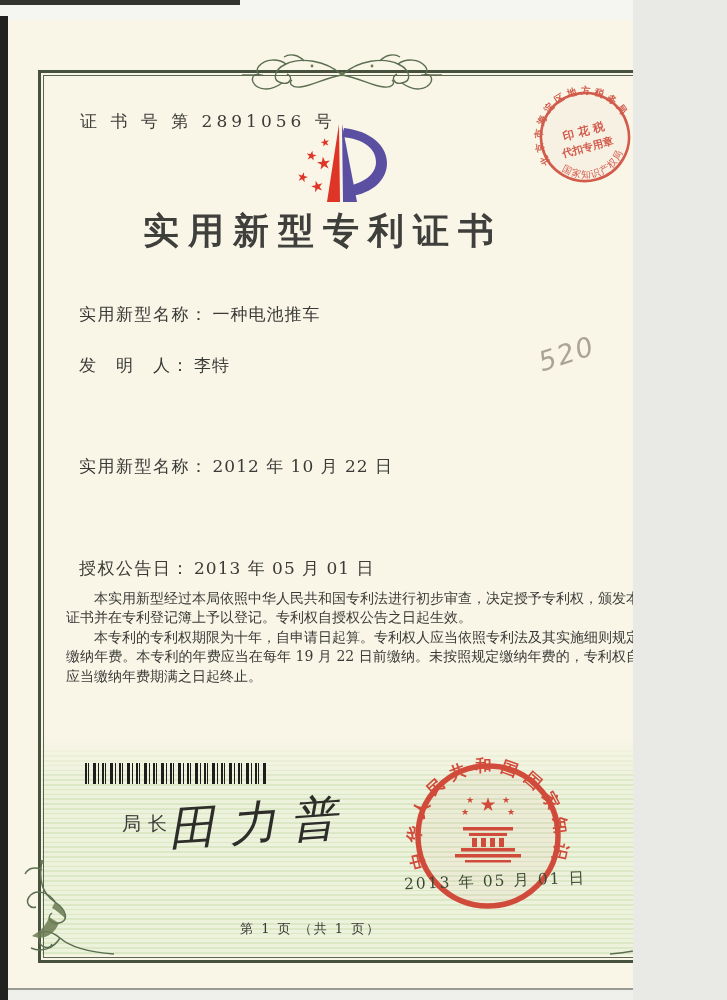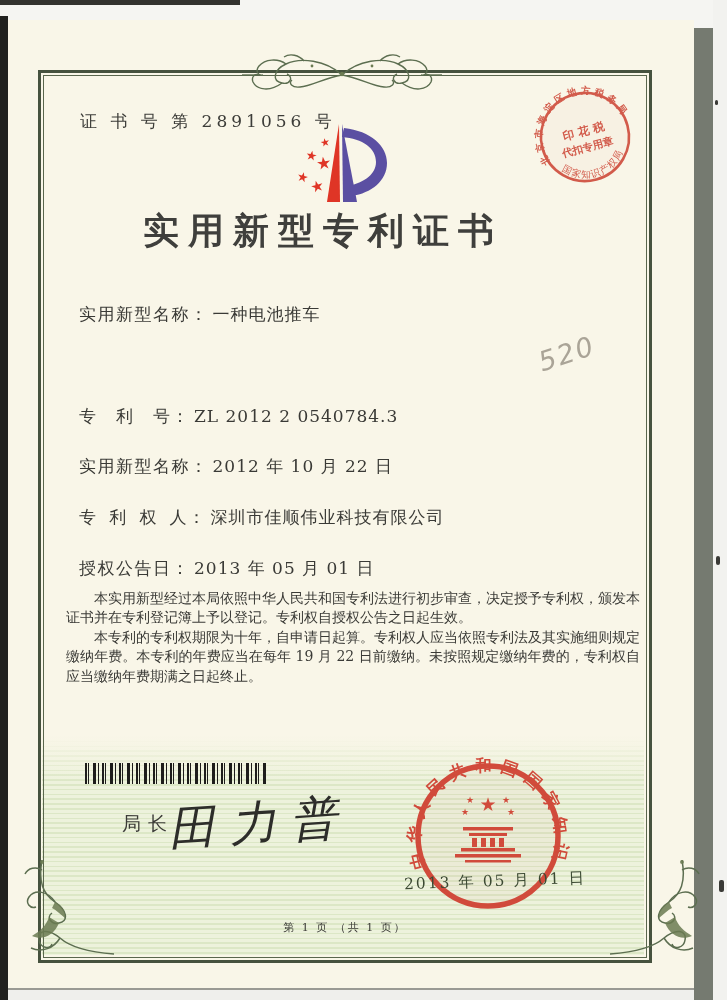--- a/index.html
+++ b/index.html
@@ -1,16 +1,16 @@
 <!DOCTYPE html>
 <html><head>
 <meta charset="utf-8">
 <style>
   html,body{margin:0;padding:0;background:#e9e9e5;font-family:"DejaVu Serif","Liberation Serif",serif;}
-  #scan{position:relative;width:727px;height:1000px;background:#f5f5f2;overflow:hidden;}
+  #scan{position:relative;width:633px;height:1000px;background:#f5f5f2;overflow:hidden;}
 
   
   .edge-left{position:absolute;left:0;top:16px;width:8px;height:984px;background:#21211f;}
   .edge-top-line{position:absolute;left:0;top:0;width:240px;height:5px;background:#33332f;}
   .edge-right-shadow{position:absolute;left:694px;top:28px;width:19px;height:972px;background:#757a70;}
   .edge-right-margin{position:absolute;left:713px;top:0;width:14px;height:1000px;background:#f2f2ef;}
   .speck{position:absolute;background:#3a3a36;border-radius:2px;}
   .edge-bottom{position:absolute;left:8px;top:988px;width:686px;height:12px;background:#efefec;border-top:2px solid #9a9a94;}
 
   
@@ -28,43 +28,43 @@
   .frame-inner{position:absolute;left:2px;top:2px;right:2px;bottom:2px;border:1px solid #5a664d;}
 
   
   .ornament{position:absolute;}
 
   
   .cert-no{position:absolute;left:80px;top:110px;font-size:17px;color:#3c3c38;letter-spacing:4px;}
   .title{position:absolute;left:143px;top:207px;width:400px;text-align:left;font-size:36px;
          color:#3f3f3c;letter-spacing:9px;font-weight:bold;}
   .field{position:absolute;left:79px;font-size:17px;color:#3a3a36;white-space:nowrap;}
-  .field .lbl{letter-spacing:1.5px;font-family:Liberation Mono, monospace;}
+  .field .lbl{letter-spacing:1.5px;}
   .field .val{margin-left:4px;letter-spacing:1px;}
   .bodytext{position:absolute;left:66px;top:589px;width:574px;font-size:14px;line-height:19.4px;
             color:#3a3a36;text-align:justify;}
   .bodytext p{margin:0;text-indent:2em;}
 
   .handwritten{position:absolute;left:538px;top:338px;font-size:27px;color:#aaa497;
                font-style:italic;transform:rotate(-18deg);letter-spacing:2px;
                font-family:"DejaVu Sans","Liberation Sans",sans-serif;}
 
   .barcode{position:absolute;left:85px;top:763px;width:183px;height:21px;
            background:repeating-linear-gradient(90deg,#1d1d1b 0 2px,transparent 2px 3px,
              #1d1d1b 3px 4px,transparent 4px 8px,#1d1d1b 8px 11px,transparent 11px 13px,
              #1d1d1b 13px 14px,transparent 14px 17px);}
 
   .director{position:absolute;left:122px;top:811px;font-size:19px;color:#3a3a36;letter-spacing:7px;}
   .signature{position:absolute;left:168px;top:792px;font-size:47px;color:#2d2d2a;
              transform:rotate(-4deg);letter-spacing:14px;font-style:italic;white-space:nowrap;}
 
   .seal-date{position:absolute;left:404px;top:871px;font-size:15.5px;color:#3c4a33;
              letter-spacing:2px;transform:rotate(-2deg);z-index:6;}
-  .footer{position:absolute;left:240px;top:920px;width:210px;text-align:center;
-          font-size:11px;color:#3a3a36;letter-spacing:2px;z-index:6;}
+  .footer{position:absolute;left:240px;top:920px;width:210px;
+          font-size:13px;color:#3a3a36;letter-spacing:2px;z-index:6;}
 
   svg{display:block;}
 </style>
 </head>
 <body>
 
 <div id="scan">
 
   <div class="edge-right-margin"></div>
   <div class="paper"></div>
@@ -166,28 +166,25 @@
       <text x="80" y="78" font-size="11.5" fill="#cd4636" text-anchor="middle" font-weight="bold">印 花 税</text>
       <text x="80" y="94" font-size="10.5" fill="#cd4636" text-anchor="middle" font-weight="bold">代扣专用章</text>
     </g>
   </svg>
 
   <div class="title">实用新型专利证书</div>
 
   <div class="field" style="top:303px;">
     <span class="lbl">实用新型名称：</span><span class="val">一种电池推车</span>
   </div>
-  <div class="field" style="top:405px;">
-    <span class="lbl">专　利　号：</span><span class="val">ZL 2012 2 0540784.3</span>
+  <div class="field" style="top:354px;">
+    <span class="lbl">发　明　人：</span><span class="val">李特</span>
   </div>
   <div class="field" style="top:455px;">
     <span class="lbl">实用新型名称：</span><span class="val">2012 年 10 月 22 日</span>
-  </div>
-  <div class="field" style="top:506px;">
-    <span class="lbl">专 利 权 人：</span><span class="val">深圳市佳顺伟业科技有限公司</span>
   </div>
   <div class="field" style="top:557px;">
     <span class="lbl">授权公告日：</span><span class="val">2013 年 05 月 01 日</span>
   </div>
 
   <div class="handwritten">520</div>
 
   <div class="bodytext">
     <p>本实用新型经过本局依照中华人民共和国专利法进行初步审查，决定授予专利权，颁发本证书并在专利登记簿上予以登记。专利权自授权公告之日起生效。</p>
     <p>本专利的专利权期限为十年，自申请日起算。专利权人应当依照专利法及其实施细则规定缴纳年费。本专利的年费应当在每年 19 月 22 日前缴纳。未按照规定缴纳年费的，专利权自应当缴纳年费期满之日起终止。</p>

